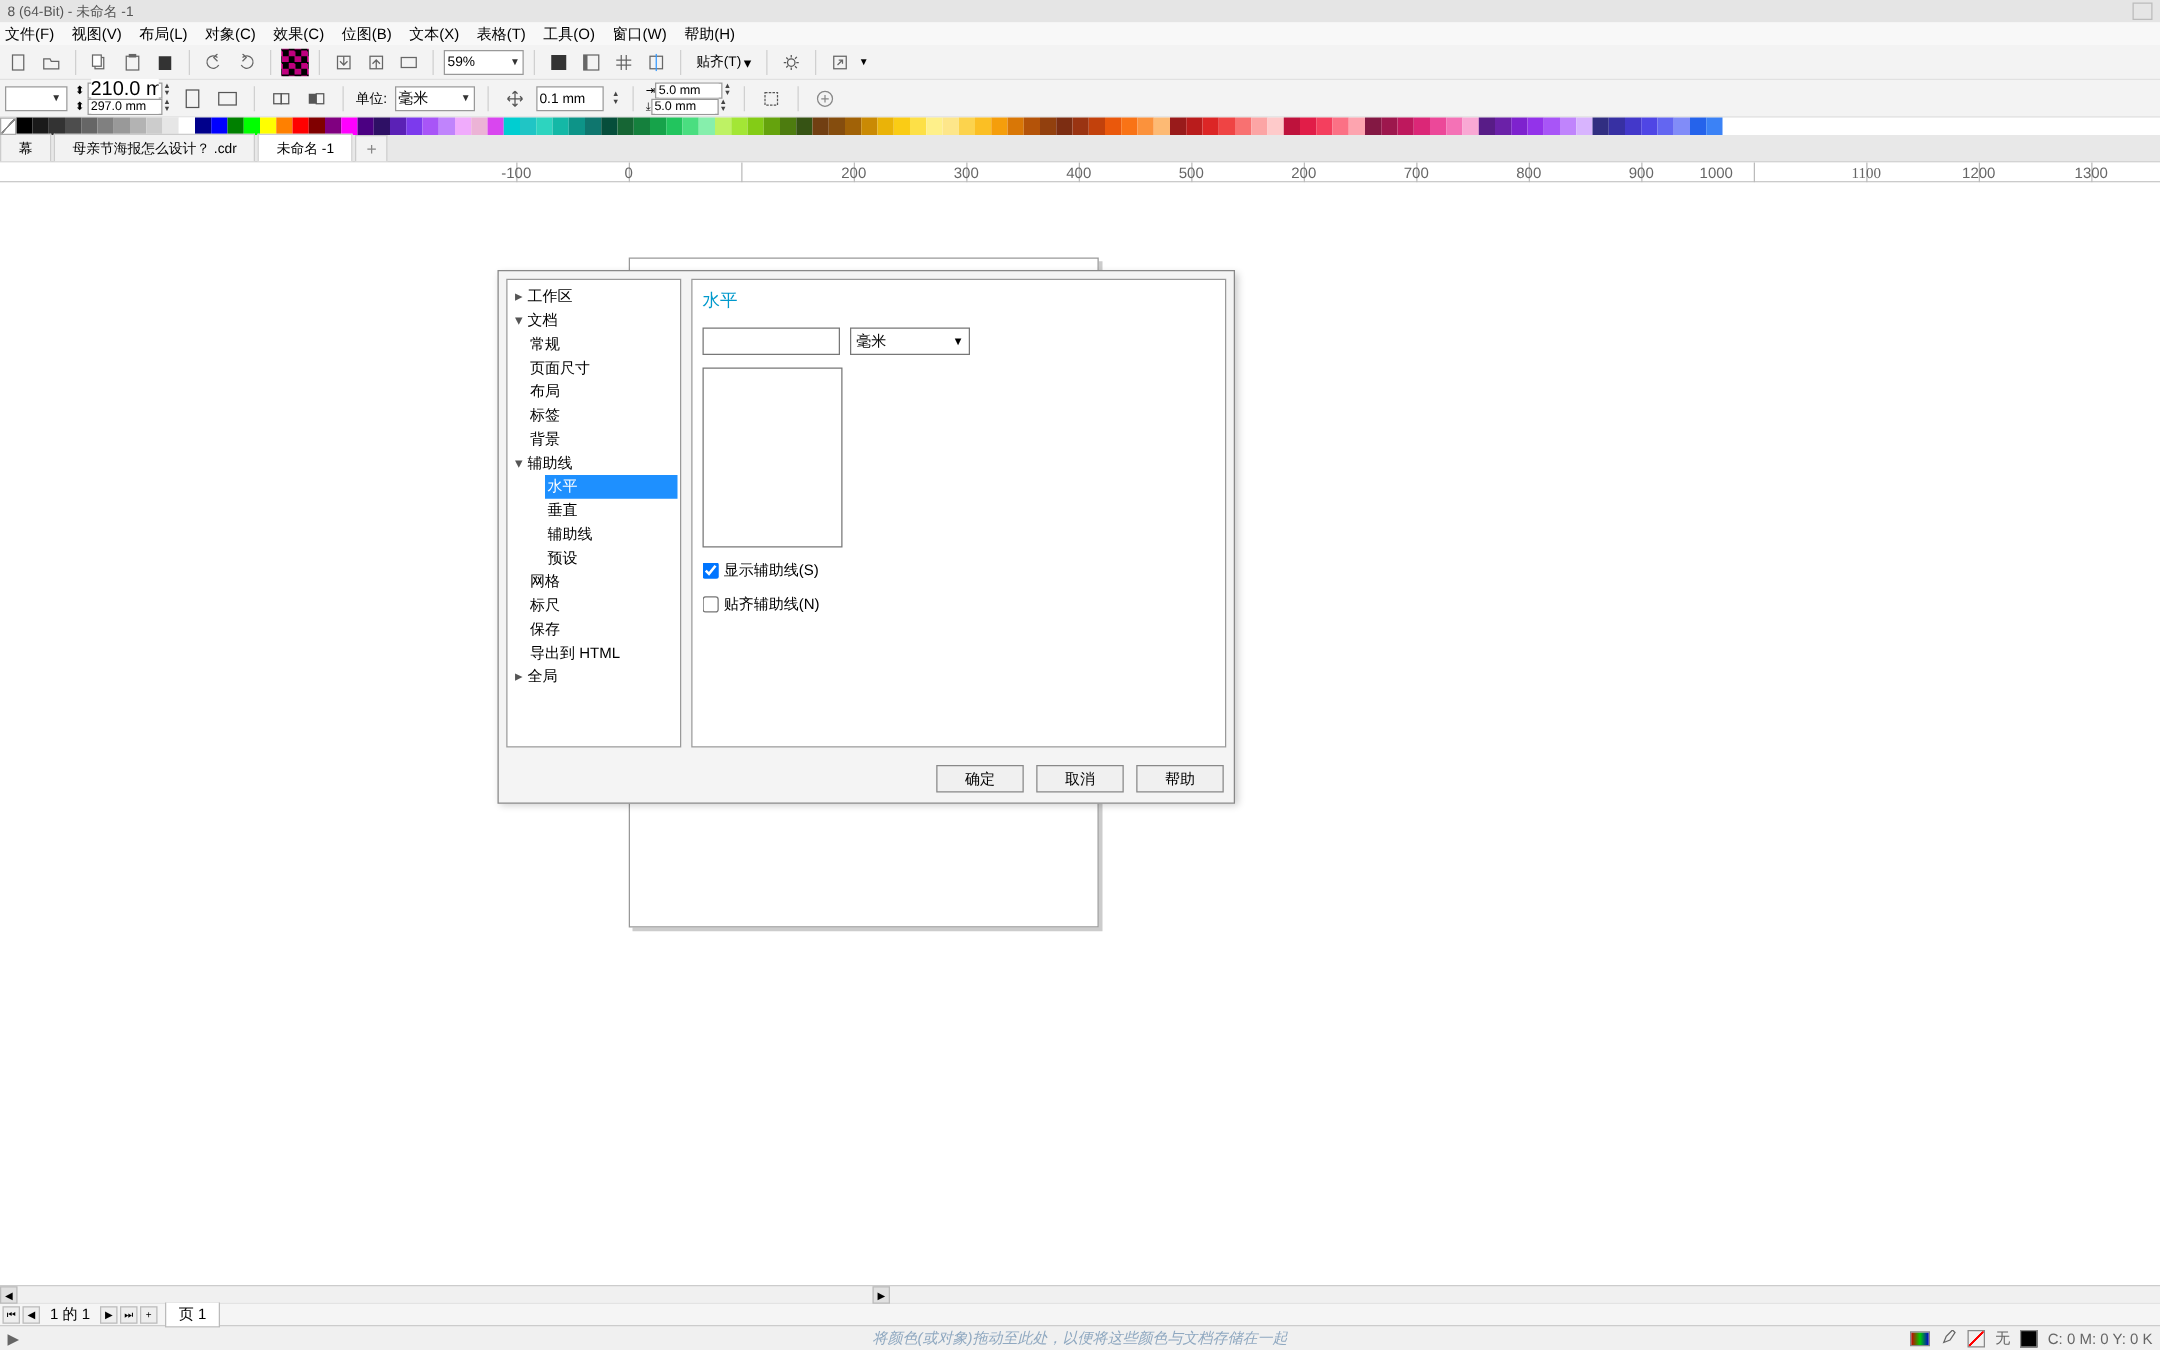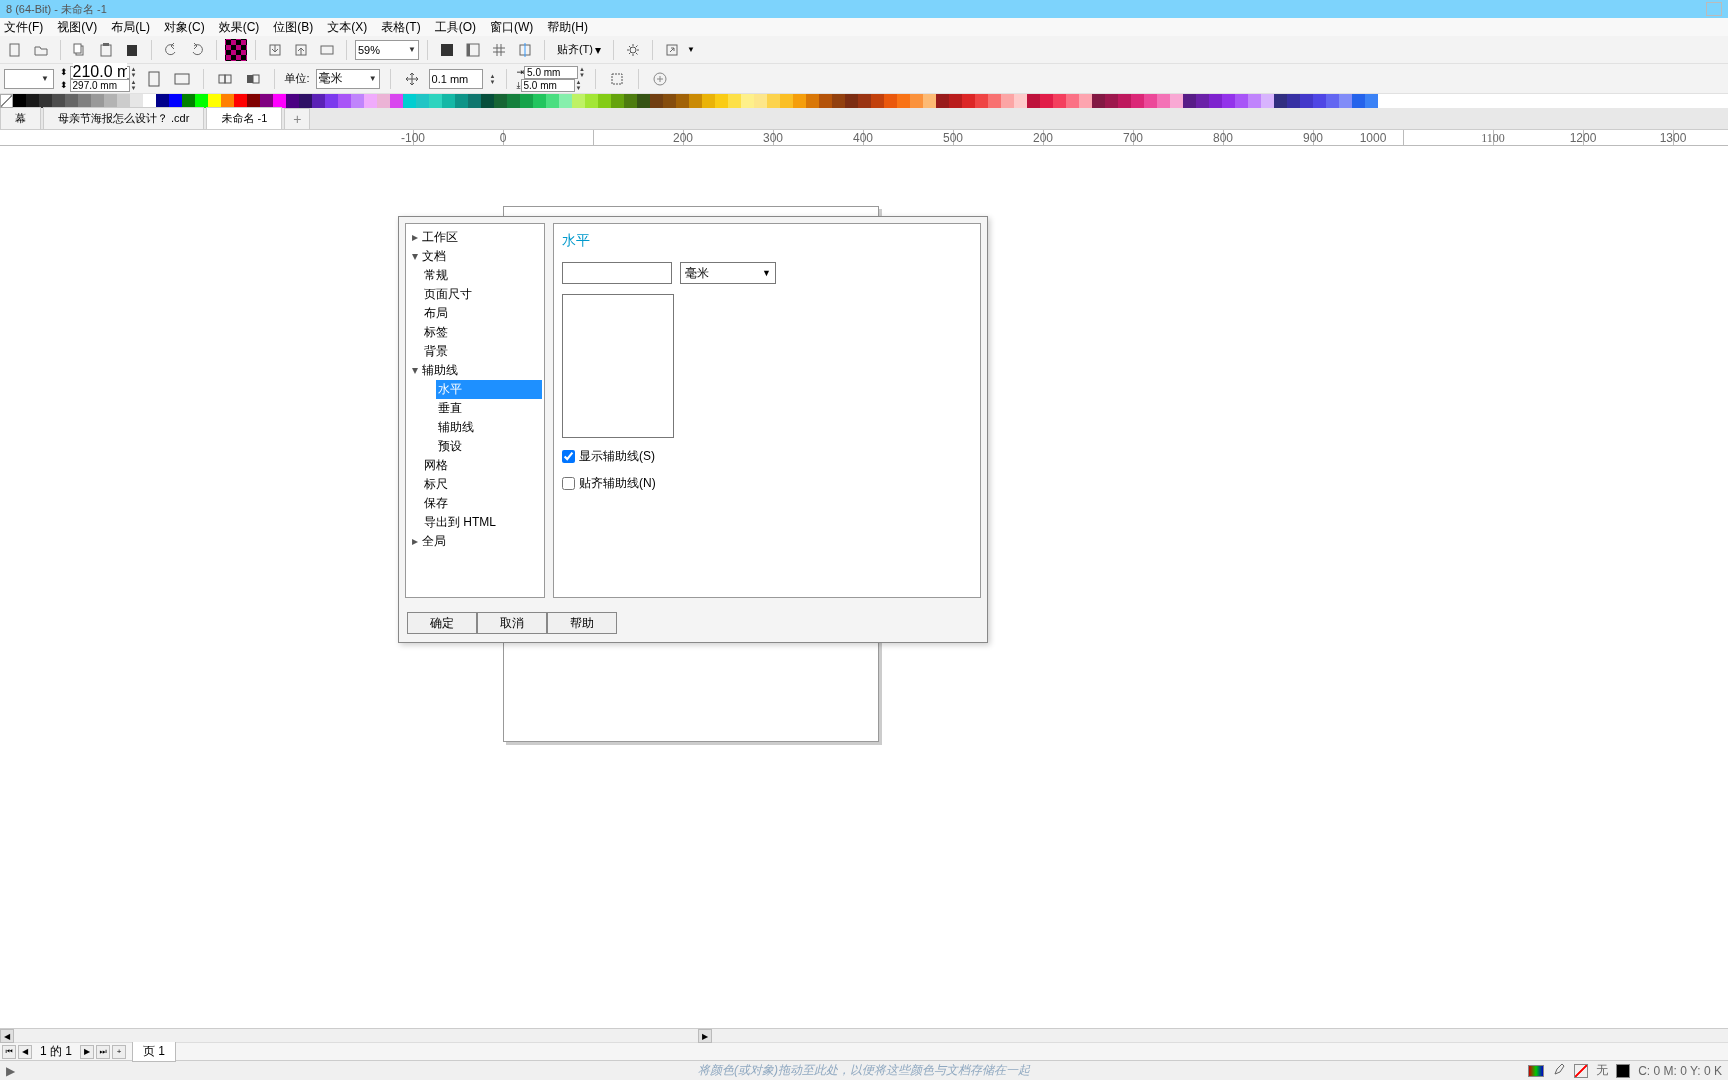--- a/index.html
+++ b/index.html
@@ -1,19 +1,19 @@
 <!DOCTYPE html>
 <html><head>
 <meta charset="utf-8">
 <style>
 * { margin: 0; padding: 0; box-sizing: border-box; font-family: "Microsoft YaHei", "SimSun", Arial, sans-serif; font-size: 12px; }
 body { background: #fff; width: 1728px; height: 1080px; overflow: hidden; position: relative; }
 
 
-.titlebar { height: 18px; background: #7dd3fc; padding: 2px 6px; display: flex; align-items:center; justify-content:space-between; }
+.titlebar { height: 18px; background: #e5e5e5; padding: 2px 6px; display: flex; align-items:center; justify-content:space-between; }
 .titlebar .title { color: #555; font-size:11px; }
 
 
 .menubar { height: 18px; background: #f8f8f8; display: flex; align-items:center; padding: 0 4px; }
 .menubar .menu-item { margin-right: 14px; cursor: default; font-size:12px; }
 
 
 .toolbar { height: 28px; background: #f3f3f3; border-bottom:1px solid #e1e1e1; display:flex; align-items:center; padding:0 4px; gap:4px; }
 .toolbtn { width:22px; height:22px; display:inline-flex; align-items:center; justify-content:center; border:1px solid transparent; }
 .sep { width:1px; height:20px; background:#d0d0d0; margin:0 4px; }
@@ -65,21 +65,21 @@
 .dlg-right { flex:1; border:1px solid #999; background:#fff; padding:8px; }
 .dlg-right h3 { color:#0099cc; font-size:14px; font-weight:normal; margin-bottom:12px; }
 .dlg-controls { display:flex; gap:8px; }
 .num-input { width:110px; height:22px; border:1px solid #777; }
 .unit-select { width:96px; height:22px; border:1px solid #777; background:#fff; display:flex; align-items:center; justify-content:space-between; padding:0 4px; }
 .unit-select .caret { font-size:9px; }
 .guide-list { margin-top:10px; width:112px; height:144px; border:1px solid #777; background:#fff; }
 .chkrow { margin-top:10px; display:flex; align-items:center; gap:4px; font-size:12px; }
 .side-btns { position:absolute; right:18px; top:44px; display:flex; flex-direction:column; gap:6px; }
 .side-btn { width:72px; height:22px; border:1px solid #b5b5b5; background:#efefef; color:#aaa; font-size:11px; display:flex; align-items:center; justify-content:center; }
-.dlg-footer { display:flex; justify-content:flex-start; padding:8px; }
+.dlg-footer { display:flex; justify-content:flex-end; gap:10px; padding:8px; }
 .dlg-btn { width:70px; height:22px; border:1px solid #888; background:#f0f0f0; cursor:pointer; display:flex; align-items:center; justify-content:center; }
 
 
 .hscroll { height:14px; background:#f0f0f0; border-top:1px solid #ccc; position:relative; }
 .hscroll .arrow { position:absolute; top:0; width:14px; height:14px; background:#e0e0e0; border:1px solid #bbb; font-size:8px; display:flex; align-items:center; justify-content:center; }
 .hscroll .arrow.left { left:0; } .hscroll .arrow.right { left:698px; }
 .page-nav { height:18px; background:#f5f5f5; border-top:1px solid #ddd; display:flex; align-items:center; padding:0 2px; gap:2px; font-size:11px; }
 .page-nav .nbtn { width:14px; height:14px; border:1px solid #bbb; background:#eee; display:flex; align-items:center; justify-content:center; font-size:8px; cursor:pointer;}
 .page-nav .ptab { padding:1px 10px; border:1px solid #bbb; background:#fff; margin-left:4px; }
 .statusbar { height:20px; background:#f0f0f0; border-top:1px solid #ccc; display:flex; align-items:center; justify-content:space-between; padding:0 6px; font-size:11px; color:#666;}

